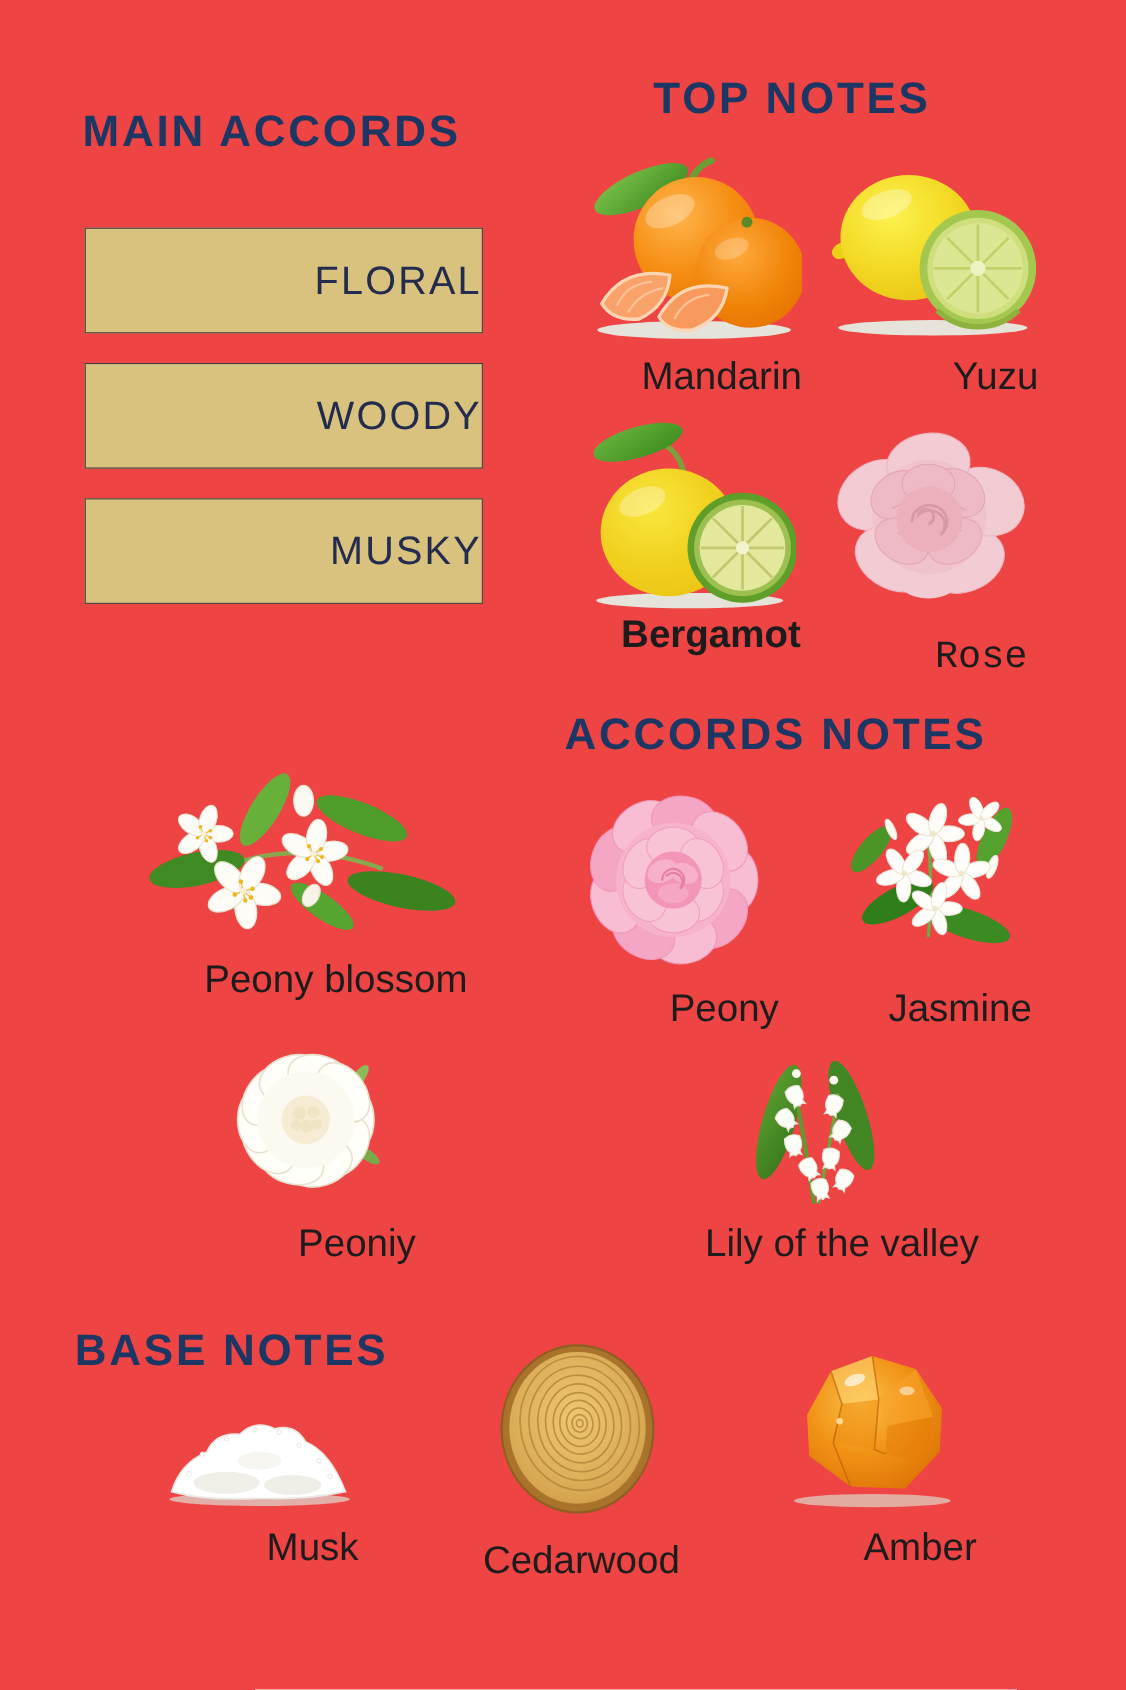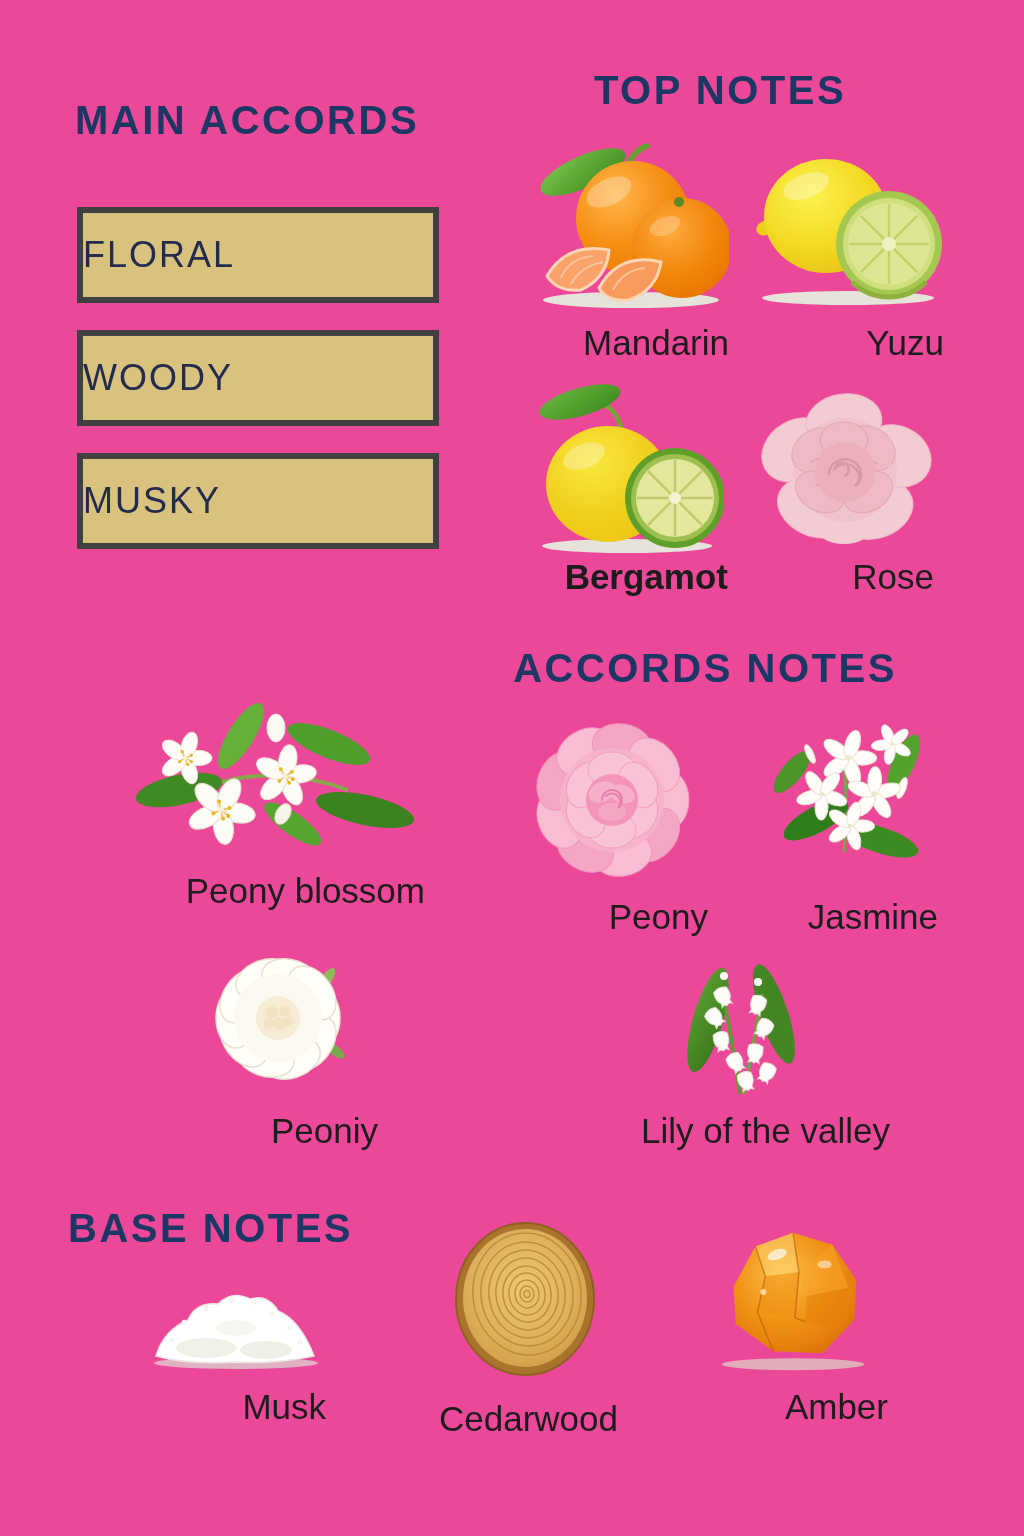--- a/index.html
+++ b/index.html
@@ -1,30 +1,30 @@
 <!DOCTYPE html>
 <html><head>
 <meta charset="utf-8">
 <style>
   html,body{margin:0;padding:0;background:#f9f8f3;}
   .page{
     position:relative;width:1024px;height:1536px;overflow:hidden;
-    background:#ec4899;
+    background:#ef4444;
     font-family:"Liberation Sans", sans-serif;
   }
   .abs{position:absolute;}
   .section-title{
     font-weight:bold;font-size:40px;line-height:1;
     color:#1c3763;letter-spacing:2.5px;white-space:nowrap;
   }
   .centered{text-align:center;}
   .badge{
     left:77px;width:362px;height:96px;
-    background:#d9c27d;border:6px solid #404040;box-sizing:border-box;
-    display:flex;align-items:center;justify-content:flex-start;
+    background:#d9c27d;border:1px solid #404040;box-sizing:border-box;
+    display:flex;align-items:center;justify-content:flex-end;
   }
   .badge span{
     font-size:36px;letter-spacing:2px;color:#232b4e;line-height:1;
   }
   .note-label{
     font-size:35px;line-height:1.1;color:#1c1c1c;text-align:right;white-space:nowrap;
   }
   .img-box{display:block;}
   .img-box svg{display:block;width:100%;height:100%;}
 </style>
@@ -172,21 +172,21 @@
           <ellipse cx="115" cy="64" rx="26" ry="20" transform="rotate(35 115 64)"></ellipse>
           <ellipse cx="64" cy="108" rx="26" ry="19" transform="rotate(30 64 108)"></ellipse>
           <ellipse cx="112" cy="108" rx="26" ry="19" transform="rotate(-30 112 108)"></ellipse>
           <ellipse cx="88" cy="56" rx="24" ry="18"></ellipse>
         </g>
         <path d="M60 100 Q89 118 118 98 M55 78 Q89 60 122 80" stroke="#e2a5b2" stroke-width="1.5" fill="none"></path>
         <circle cx="89" cy="88" r="30" fill="#ecb0bd"></circle>
         <path d="M89 88 m-16 2 a16 15 0 1 1 26 12 a12 11 0 1 0 -20 -18 a7 7 0 1 1 10 8" stroke="#d998a7" stroke-width="2.5" fill="none" stroke-linecap="round"></path>
       </svg>
     </div>
-    <div class="abs note-label" style="left:756px;top:558px;width:178px;">Rose</div>
+    <div class="abs note-label" style="left:756px;top:578px;width:178px;font-family:Liberation Mono, monospace;">Rose</div>
   </div>
 
   <div>
     <div class="abs section-title centered" style="left:505px;top:648px;width:400px;">ACCORDS NOTES</div>
 
     <div class="abs img-box" style="left:133px;top:692px;width:288px;height:178px;">
       <svg viewBox="0 0 288 178" aria-hidden="true">
         <defs>
           <g id="obF">
             <g fill="#fdfcf6" stroke="#e9e3d2" stroke-width="1">

